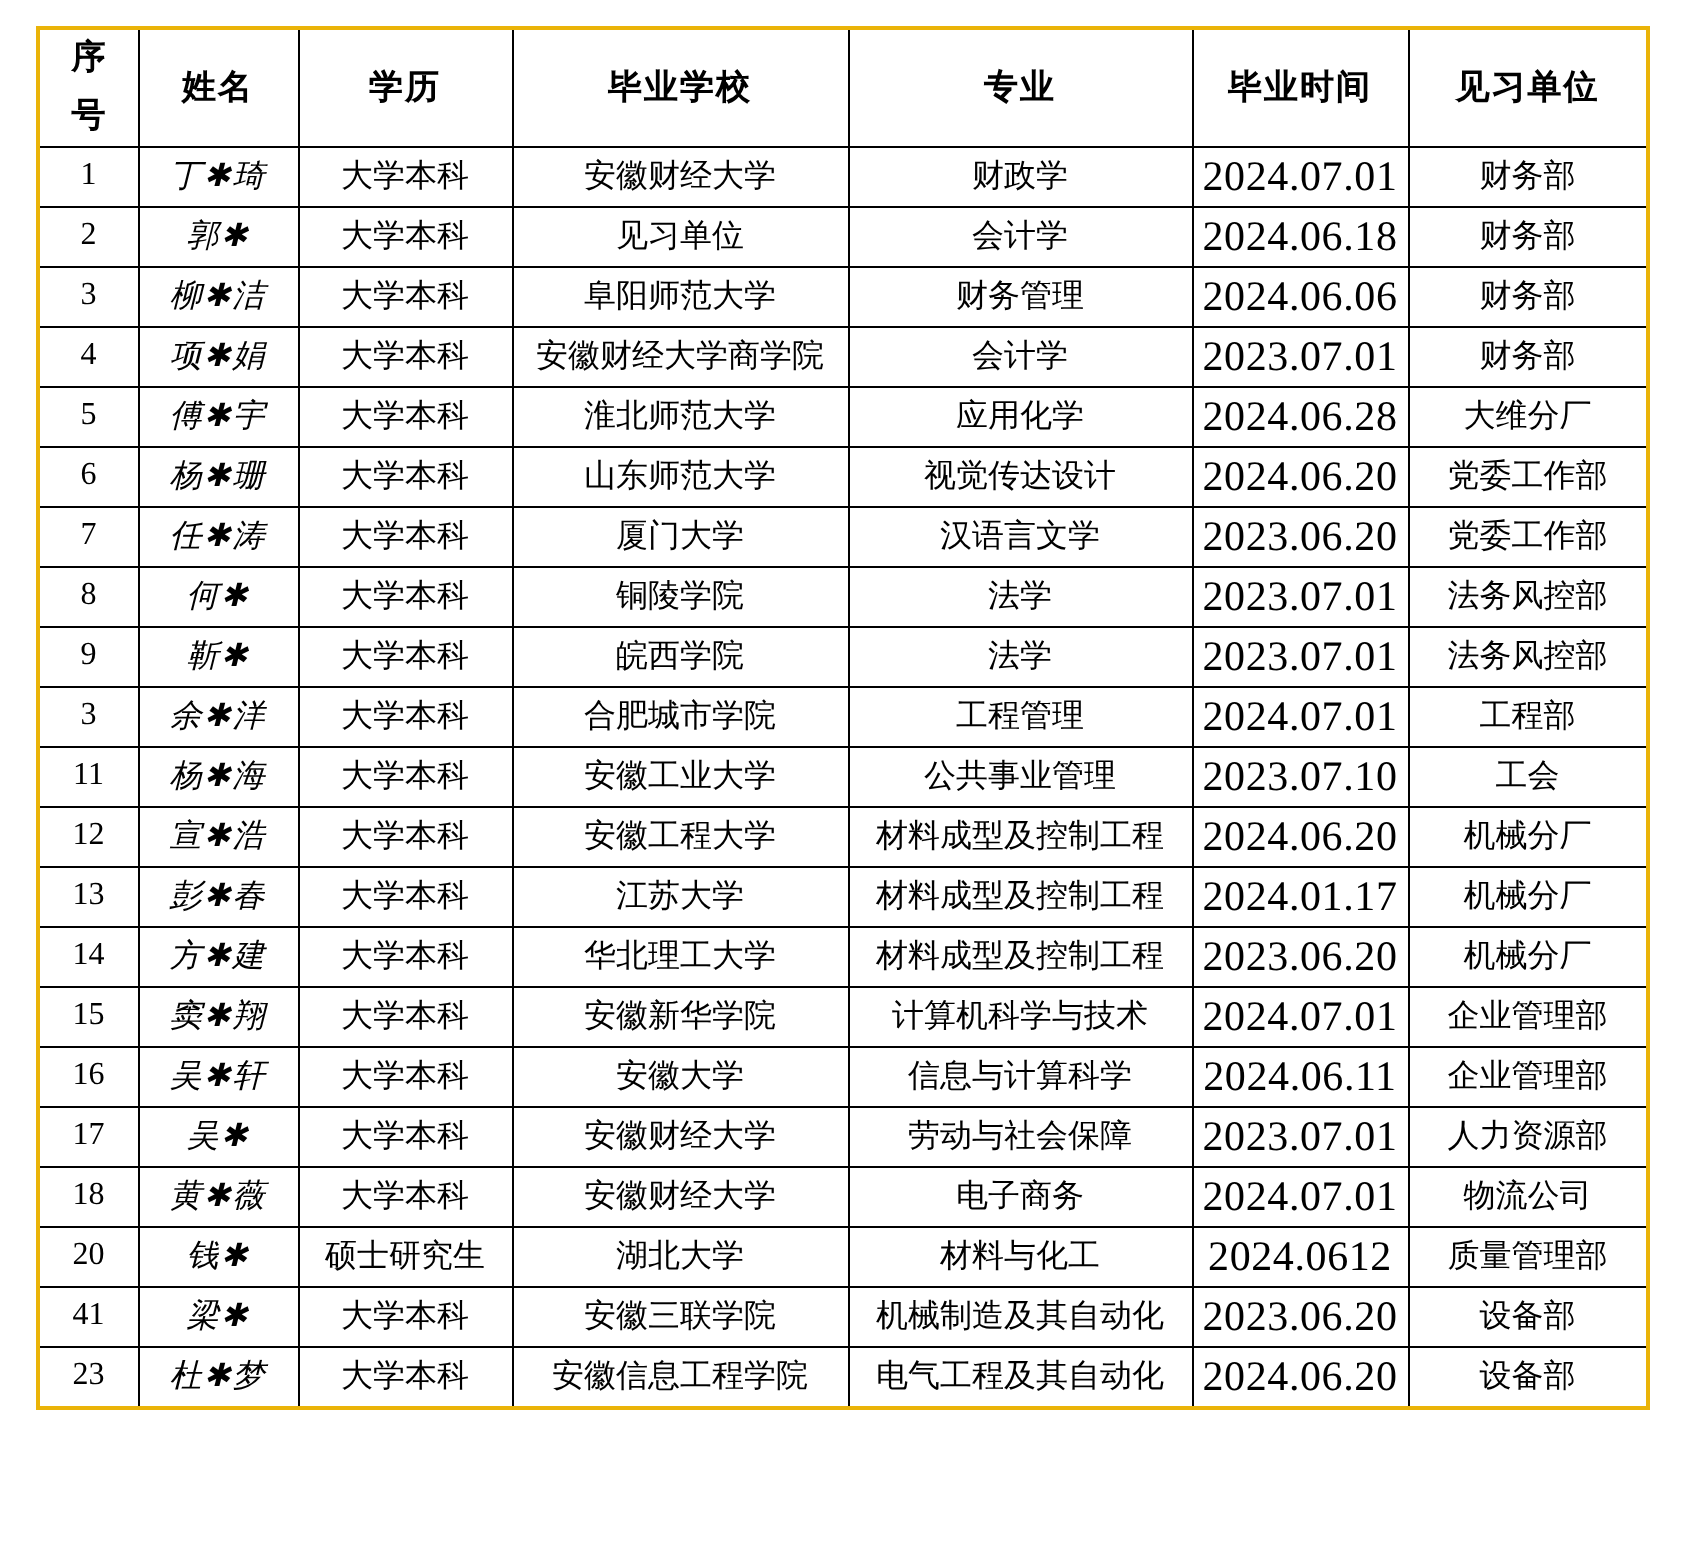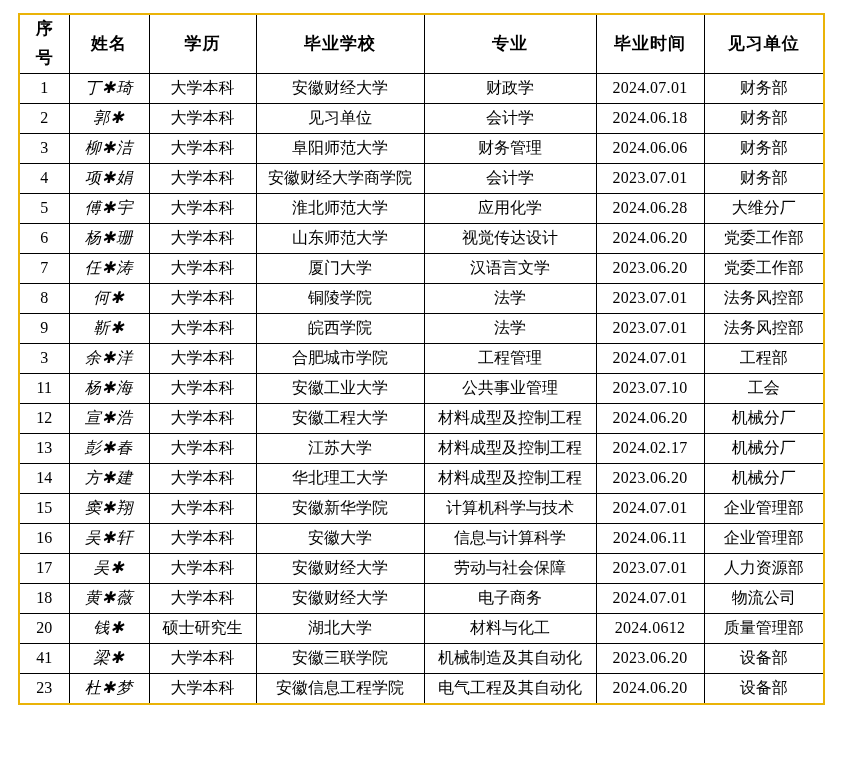--- a/index.html
+++ b/index.html
@@ -44,21 +44,21 @@
     word-break: break-all;
     white-space: normal;
     line-height: 1.7;
     letter-spacing: 0;
   }
   tbody td {
     height: 29px;
     font-size: 16px;
   }
   td.c-no   { font-size: 16px; }
-  td.c-date { font-size: 16px; letter-spacing: 0.3px; }
+  td.c-date { font-size: 21px; letter-spacing: 0.3px; }
   td.c-name { letter-spacing: 1px; font-style: italic; }
 </style>
 </head>
 <body>
 
 <div class="sheet">
   <table class="roster">
     <colgroup>
       <col style="width:50px">
       <col style="width:80px">
@@ -187,21 +187,21 @@
     <td class="c-major">材料成型及控制工程</td>
     <td class="c-date">2024.06.20</td>
     <td class="c-unit">机械分厂</td>
   </tr>
         <tr>
     <td class="c-no">13</td>
     <td class="c-name">彭✱春</td>
     <td class="c-degree">大学本科</td>
     <td class="c-school">江苏大学</td>
     <td class="c-major">材料成型及控制工程</td>
-    <td class="c-date">2024.02.17</td>
+    <td class="c-date">2024.01.17</td>
     <td class="c-unit">机械分厂</td>
   </tr>
         <tr>
     <td class="c-no">14</td>
     <td class="c-name">方✱建</td>
     <td class="c-degree">大学本科</td>
     <td class="c-school">华北理工大学</td>
     <td class="c-major">材料成型及控制工程</td>
     <td class="c-date">2023.06.20</td>
     <td class="c-unit">机械分厂</td>

